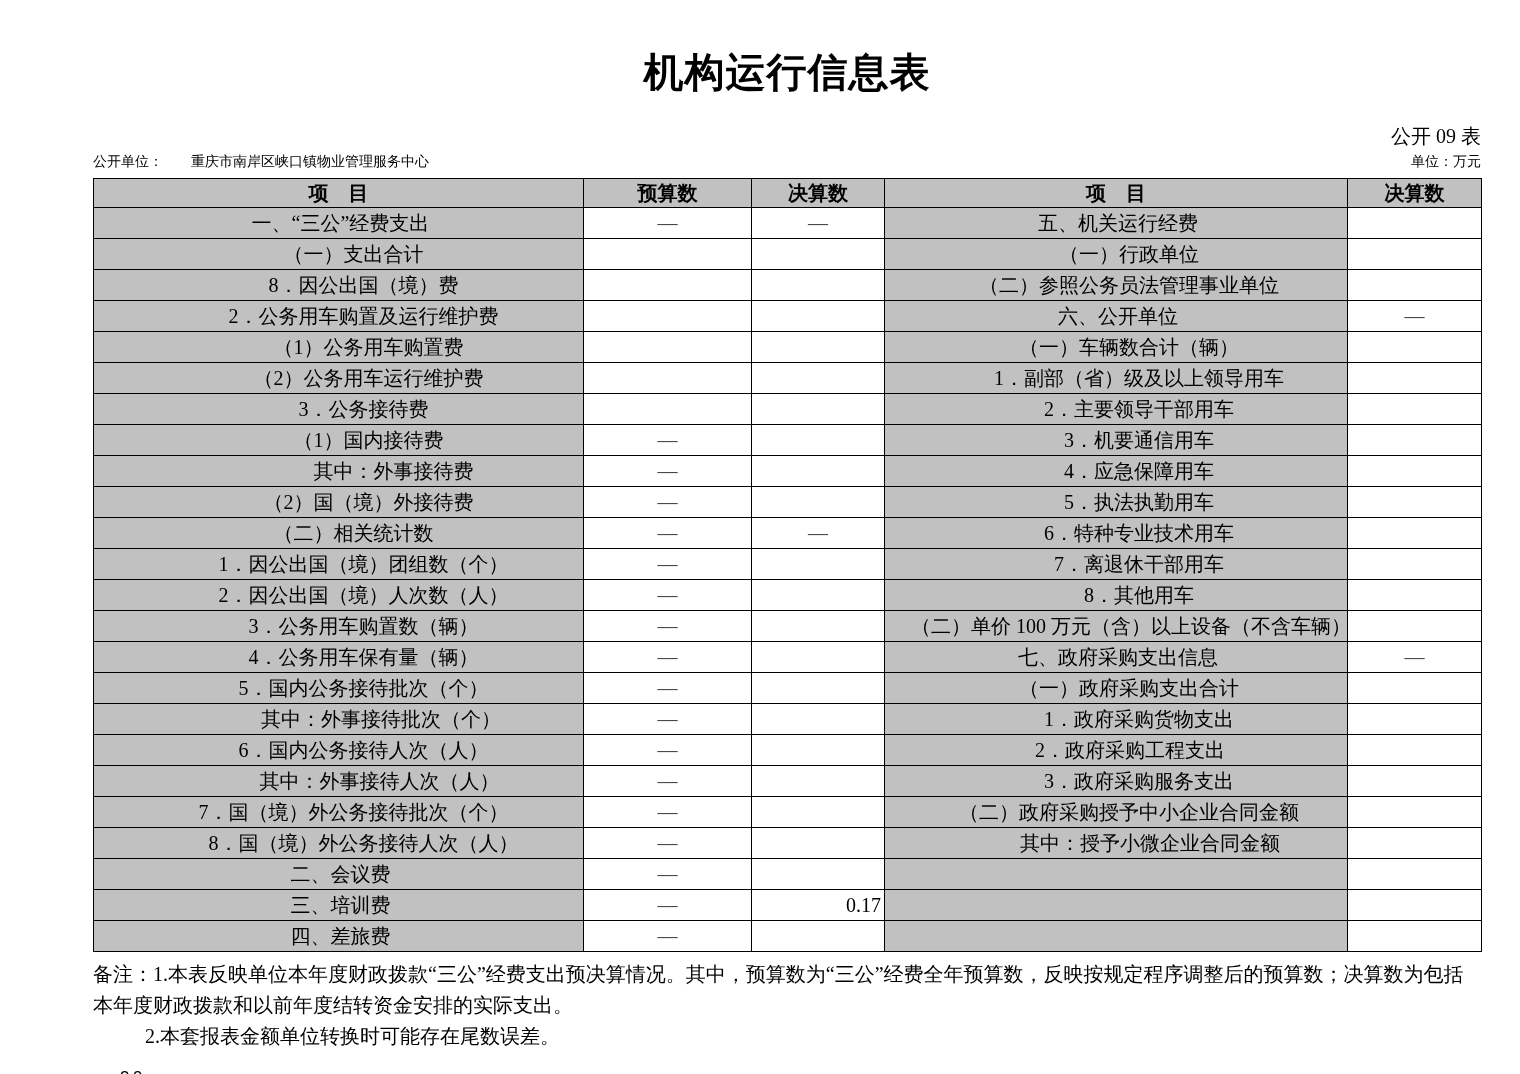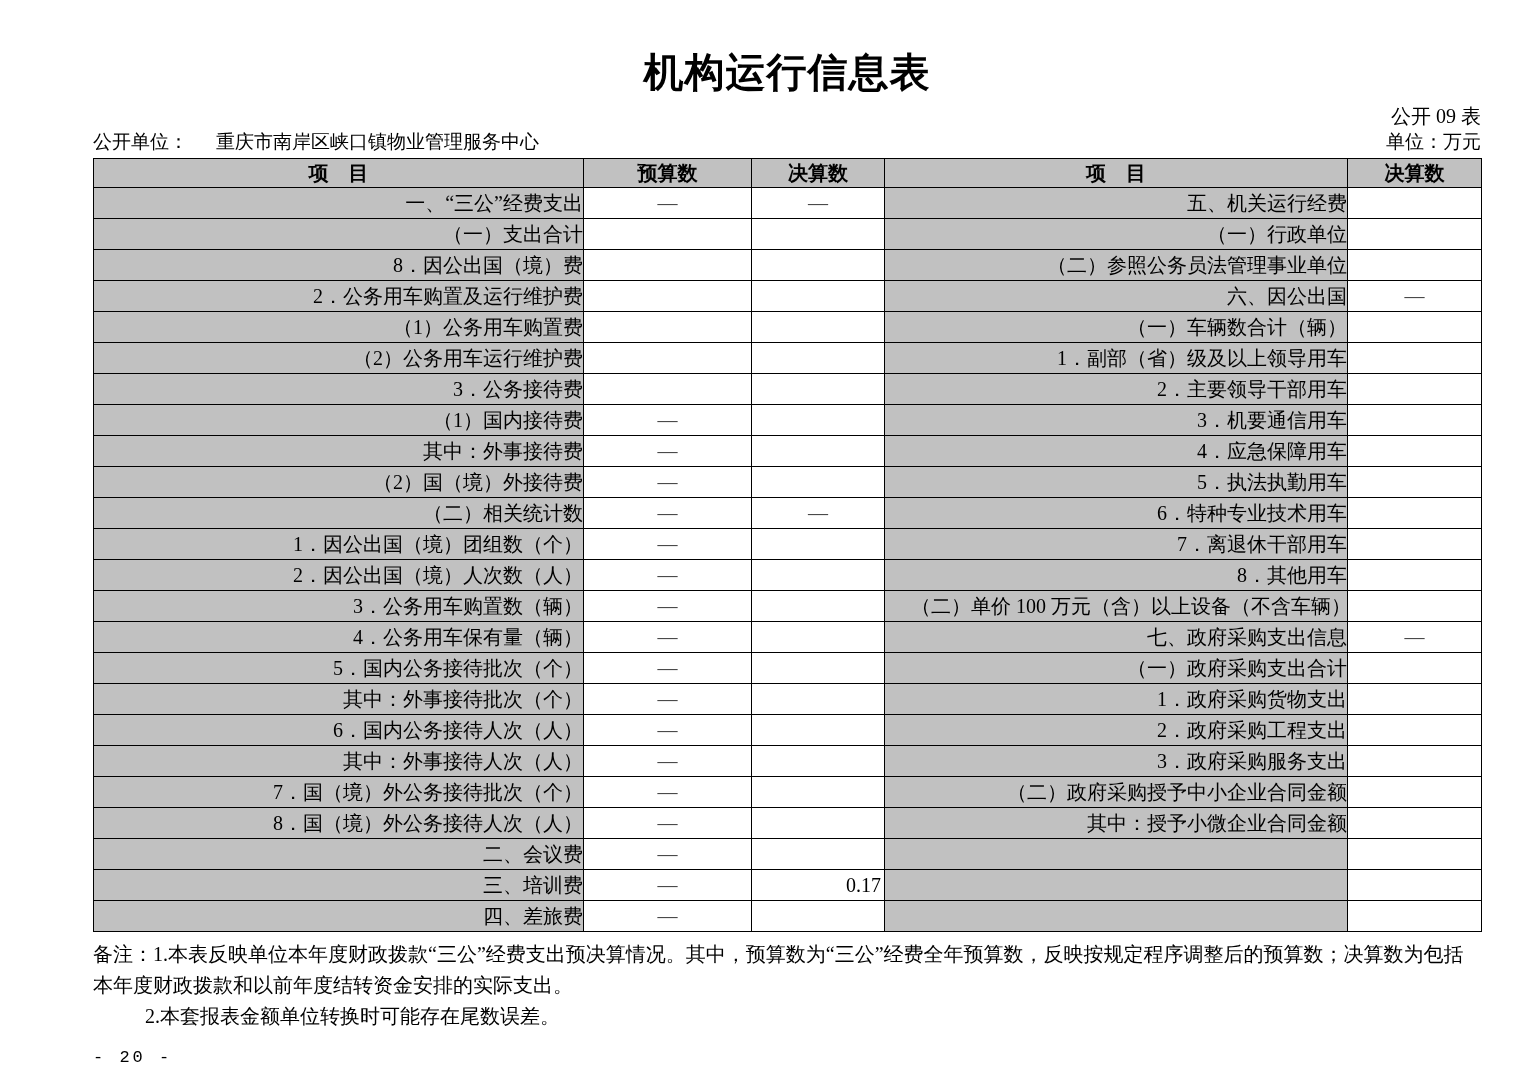--- a/index.html
+++ b/index.html
@@ -6,30 +6,30 @@
   body{
     width:1520px;height:1074px;
     font-family:"Liberation Serif","DejaVu Serif",serif;
     color:#000;position:relative;overflow:hidden;
   }
   .content{margin-left:93px;width:1388px;}
   .title{
     font-size:40px;font-weight:bold;text-align:center;
     margin:0;padding-top:46px;line-height:54px;letter-spacing:1px;
   }
-  .form-no{text-align:right;font-size:20px;margin-top:4px;line-height:24px;}
-  .meta{display:flex;justify-content:space-between;font-size:19px;line-height:26px;margin-top:1px;margin-bottom:3px;gap:40px;}
+  .form-no{text-align:right;font-size:20px;margin-top:24px;line-height:24px;}
+  .meta{display:flex;justify-content:space-between;font-size:14px;line-height:26px;margin-top:1px;margin-bottom:3px;gap:40px;}
   .publisher-name{margin-left:28px;}
   table{border-collapse:collapse;width:1388px;table-layout:fixed;}
   th,td{
     border:1px solid #000;font-size:20px;height:30px;
     padding:0;overflow:hidden;white-space:nowrap;vertical-align:middle;
   }
   th{background:var(--gray,#c1c1c1);font-weight:bold;text-align:center;height:28px;}
-  td.lbl{background:var(--gray,#c1c1c1);text-align:right;}
+  td.lbl{background:var(--gray,#c1c1c1);text-align:center;}
   td.val{background:#fff;}
   td.val.dash{text-align:center;color:#3e3e3e;}
   td.val.num{text-align:right;padding-right:3px;}
   .notes{font-size:20px;line-height:31px;margin-top:7px;}
   .notes p{margin:0;}
   .note-2{text-indent:52px;}
   .page-no{text-align:left;font-size:17px;margin-top:16px;letter-spacing:3px;font-family:Liberation Mono, monospace;}
 </style>
 </head>
 <body>
@@ -83,21 +83,21 @@
           <td class="lbl" style="padding-left: 50px;">8．因公出国（境）费</td>
           <td class="val num"></td>
           <td class="val num"></td>
           <td class="lbl" style="padding-left: 26px;">（二）参照公务员法管理事业单位</td>
           <td class="val num"></td>
         </tr>
         <tr>
           <td class="lbl" style="padding-left: 50px;">2．公务用车购置及运行维护费</td>
           <td class="val num"></td>
           <td class="val num"></td>
-          <td class="lbl" style="padding-left: 4px;">六、因公出国</td>
+          <td class="lbl" style="padding-left: 4px;">六、公开单位</td>
           <td class="val dash">—</td>
         </tr>
         <tr>
           <td class="lbl" style="padding-left: 60px;">（1）公务用车购置费</td>
           <td class="val num"></td>
           <td class="val num"></td>
           <td class="lbl" style="padding-left: 26px;">（一）车辆数合计（辆）</td>
           <td class="val num"></td>
         </tr>
         <tr>

